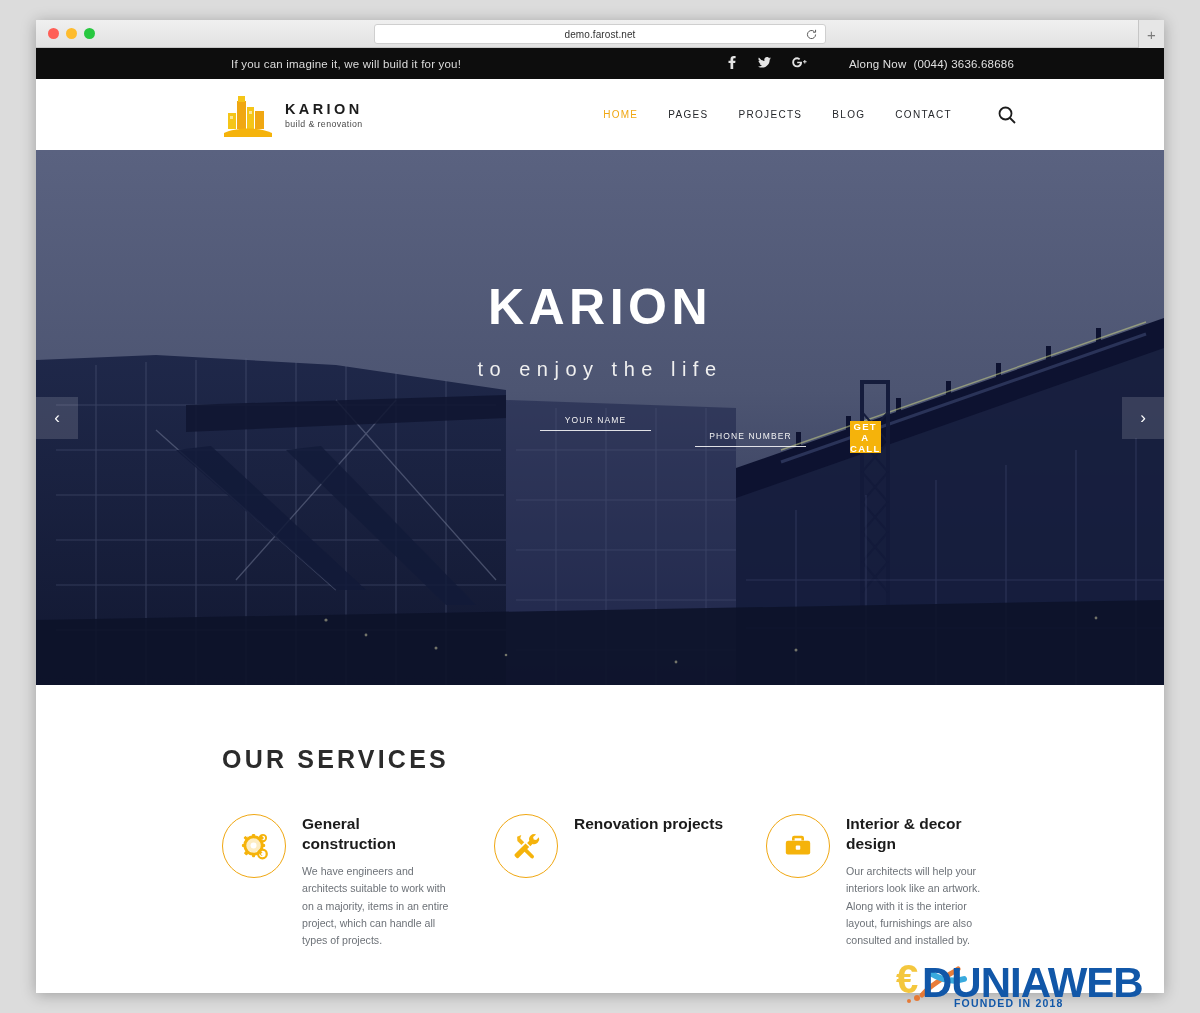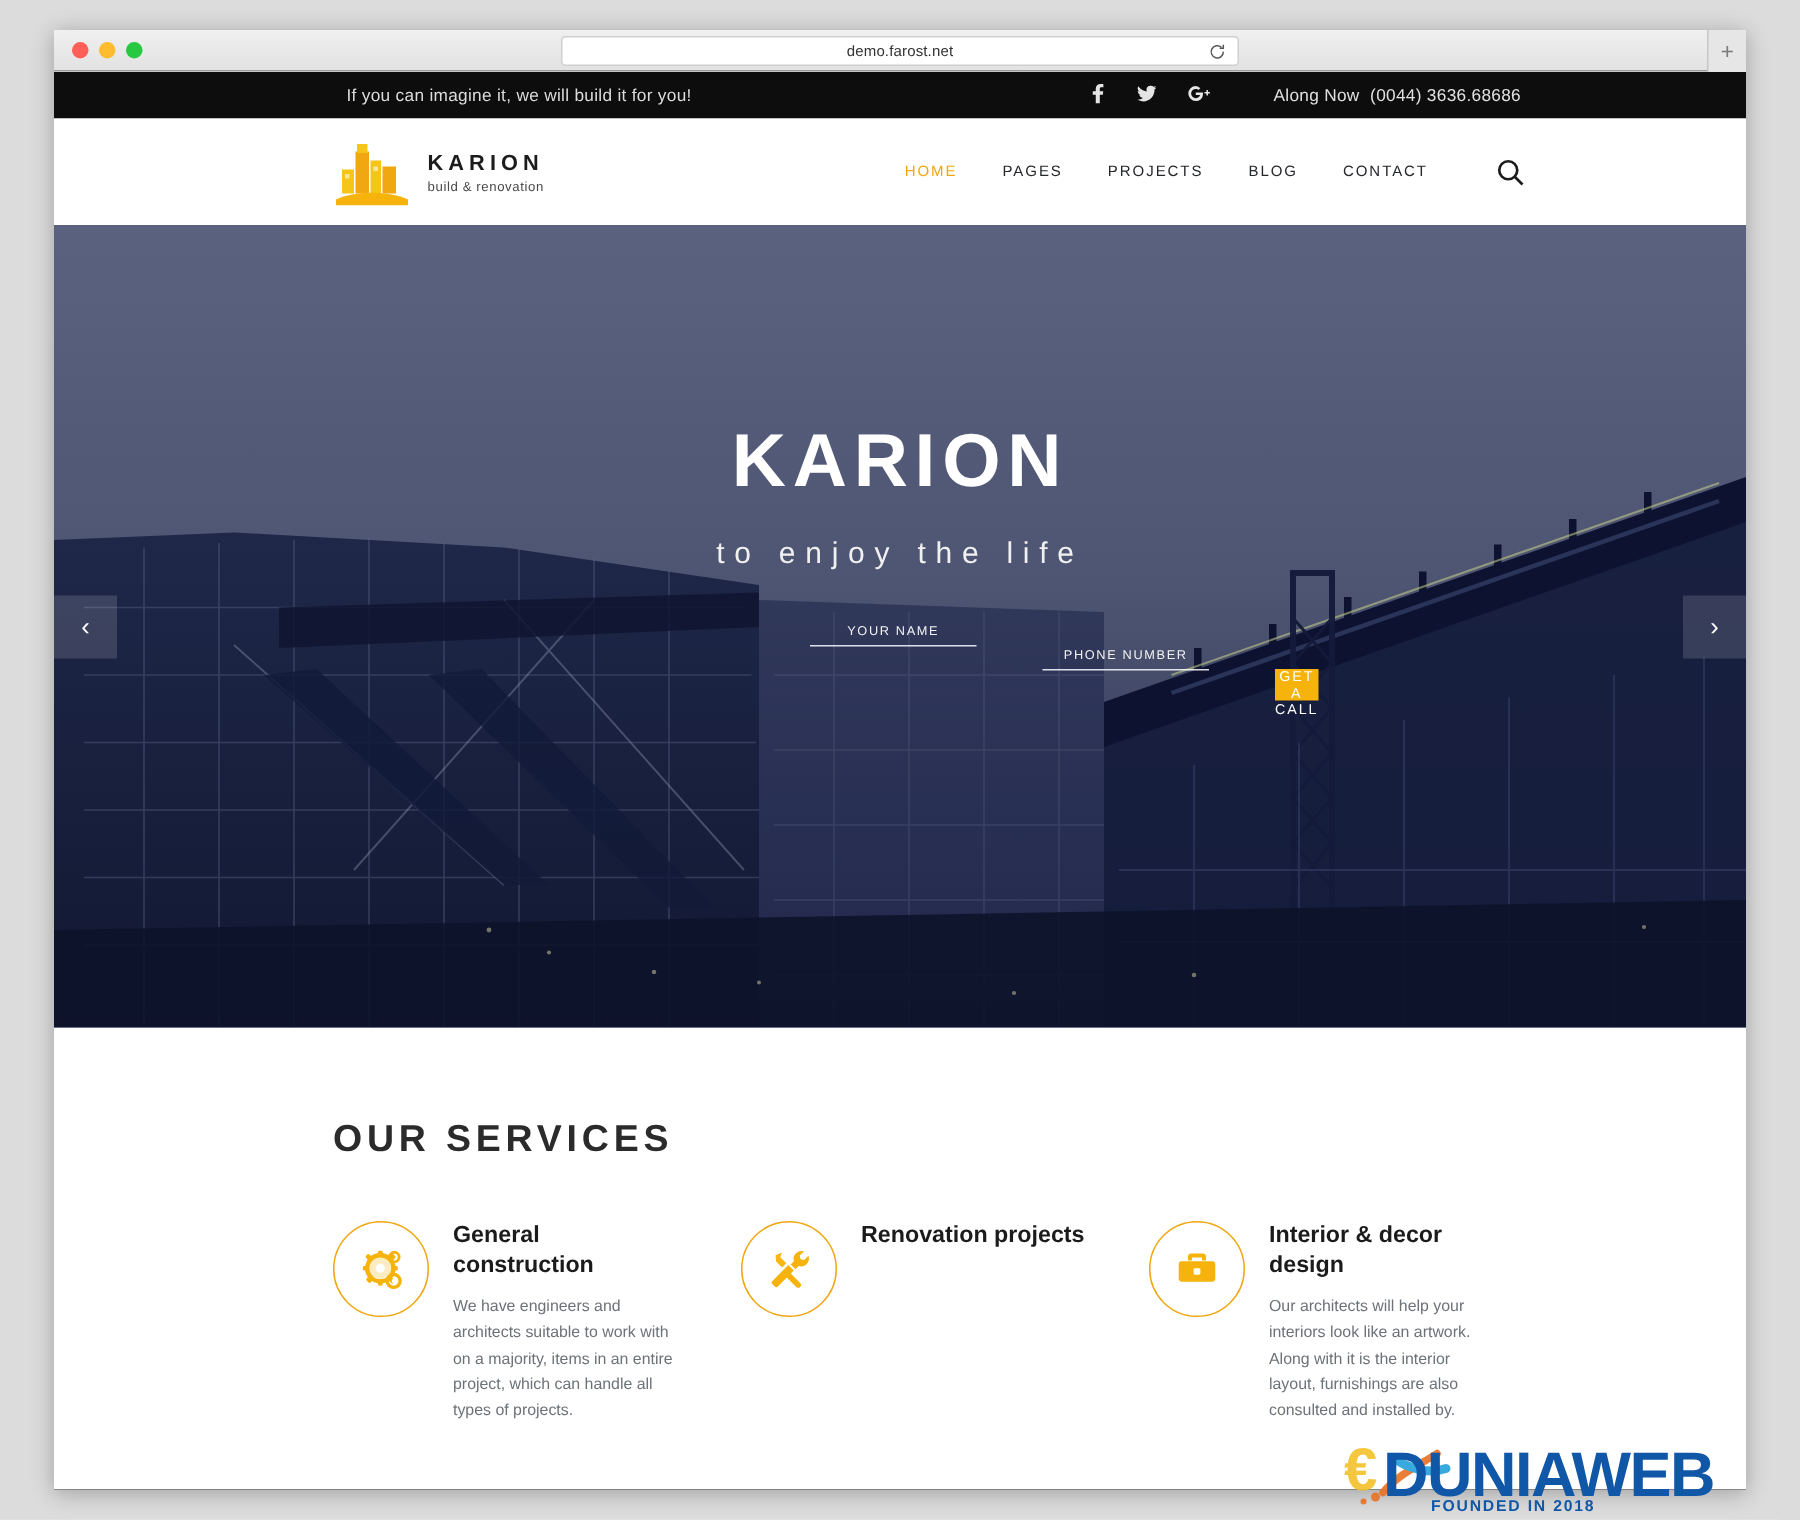--- a/index.html
+++ b/index.html
@@ -8,21 +8,21 @@
     background: #d9d9d9;
     font-family: "Liberation Sans", sans-serif;
     overflow: hidden;
   }
   .page { position: relative; width: 1200px; height: 1013px; background: #dcdcdc; }
 
   
   .browser {
     position: absolute; left: 36px; top: 20px;
     width: 1128px; height: 973px;
-    background: #000000;
+    background: #bef264;
     box-shadow: 0 2px 14px rgba(0,0,0,.28);
     overflow: hidden;
   }
   .chrome-bar {
     position: relative; height: 28px;
     background: linear-gradient(#f0f0f0,#e2e2e2);
     border-bottom: 1px solid #c6c6c6;
     display: flex; align-items: center;
   }
   .lights { display: flex; gap: 7px; margin-left: 12px; }
@@ -117,22 +117,22 @@
   .hero-form { margin-top: 31px; width: 120px; display: flex; flex-direction: row; align-items: flex-start; gap: 44px; }
   .field {
     width: 120px; border: none; border-bottom: 1px solid rgba(255,255,255,.85);
     background: transparent; color: #fff; font-size: 8.5px;
     letter-spacing: 1.1px; text-align: center; padding: 3px 0 5px;
     outline: none; font-family: "Liberation Sans", sans-serif;
   }
   .field::placeholder { color: #f2f2f2; opacity: 1; }
   .field + .field { margin-top: 16px; }
   .cta {
-    margin-top: 34px; width: 120px; height: 21px; border: none;
-    background: #f5b30b; color: #fff; font-size: 9.5px; font-weight: 400;
+    margin-top: 9px; width: 120px; height: 32px; border: none;
+    background: #f5b30b; color: #fff; font-size: 9.5px; font-weight: 700;
     letter-spacing: 1.3px; cursor: pointer;
     font-family: "Liberation Sans", sans-serif;
   }
   .arrow {
     position: absolute; top: 50%; transform: translateY(-50%);
     width: 42px; height: 42px; background: rgba(255,255,255,.14);
     display: flex; align-items: center; justify-content: center;
     color: #fff; font-size: 17px; font-weight: 300; cursor: pointer;
   }
   .arrow.left { left: 0; }

